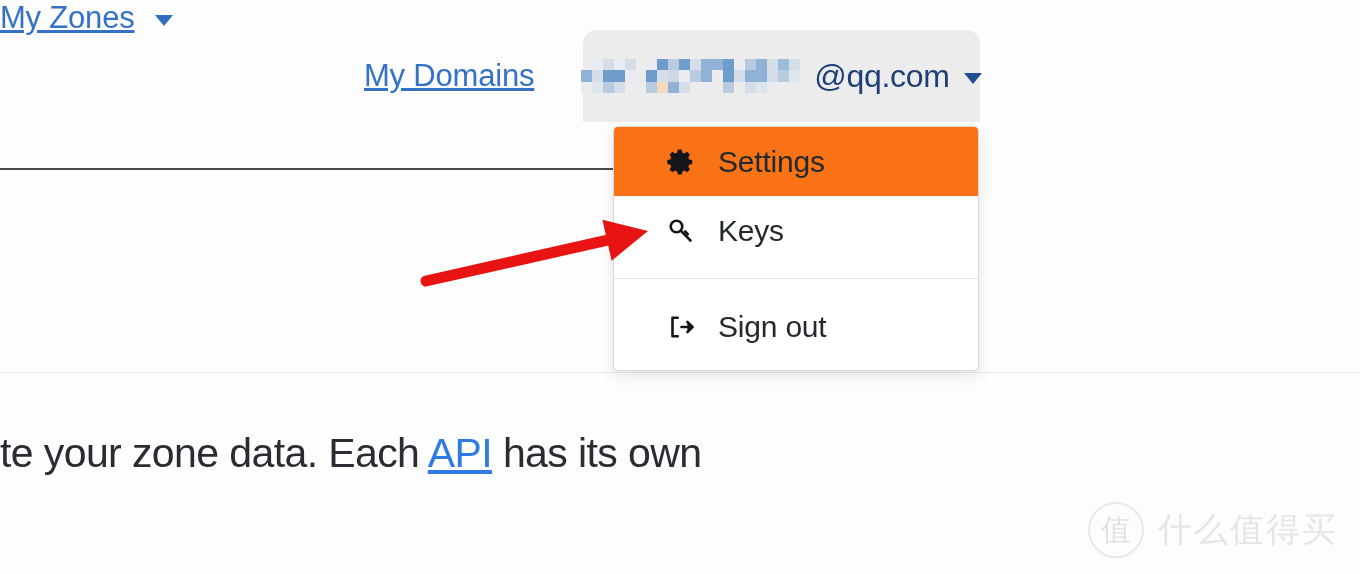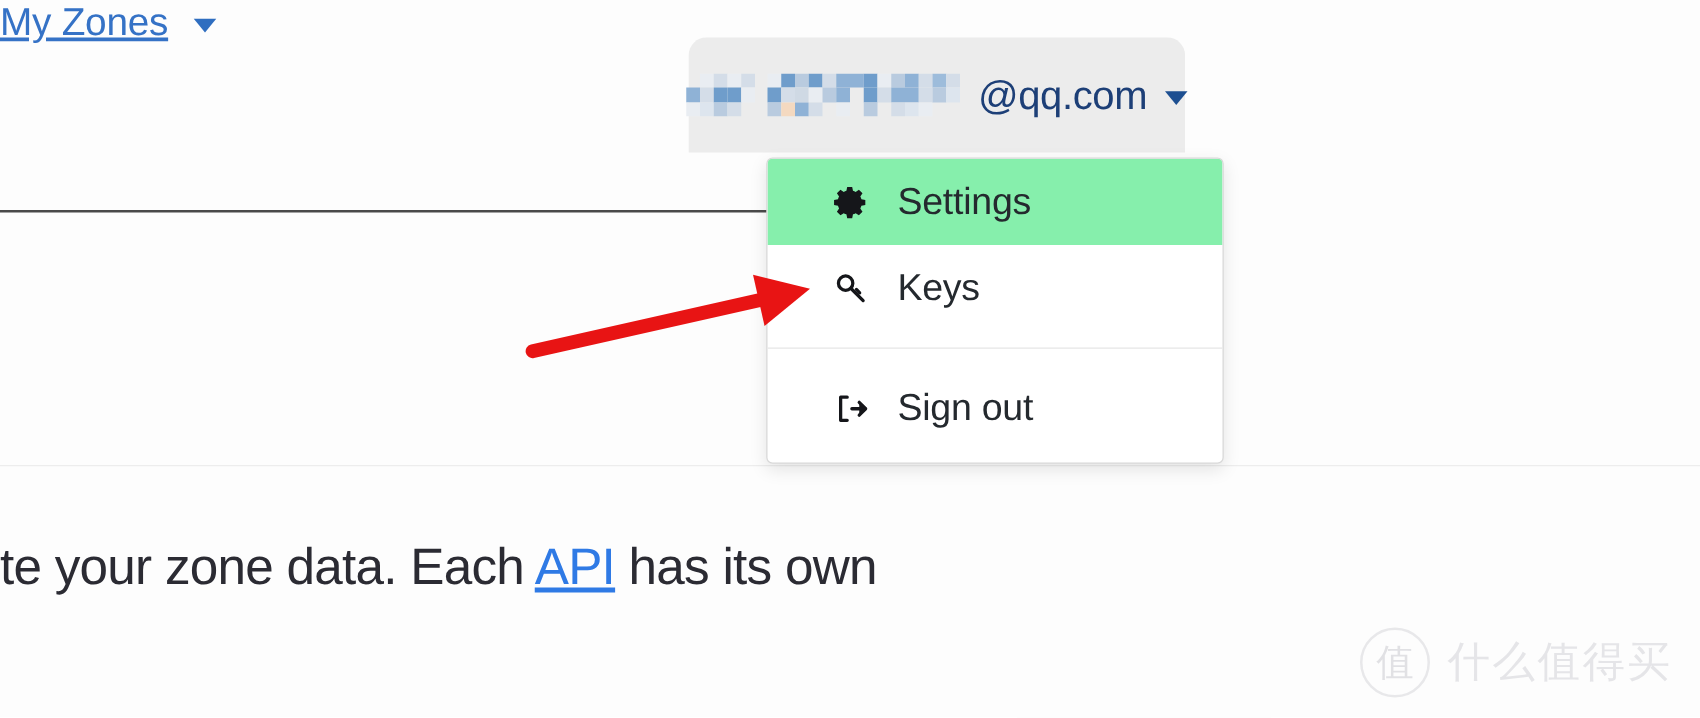--- a/index.html
+++ b/index.html
@@ -48,21 +48,21 @@
     border-top: 11px solid #2f6ec0;
     display: inline-block;
     position: relative;
     top: 2px;
   }
   .caret-dark { border-top-color: #1d4f91; }
 
   
   .account-pill {
     position: absolute;
-    left: 551px;
+    left: 583px;
     top: 30px;
     width: 397px;
     height: 92px;
     background: #ececec;
     border-radius: 14px 14px 0 0;
     display: flex;
     align-items: center;
     justify-content: center;
     box-sizing: border-box;
     padding-bottom: 0;
@@ -112,21 +112,21 @@
     display: flex;
     align-items: center;
     height: 69px;
     padding-left: 51px;
     box-sizing: border-box;
     gap: 21px;
     color: #24292e;
     font-size: 30px;
     letter-spacing: -0.2px;
   }
-  .menu-item.hovered { background: #86efac; }
+  .menu-item.hovered { background: #f97316; }
   .menu-icon {
     width: 32px;
     height: 32px;
     display: flex;
     align-items: center;
     justify-content: center;
     flex: 0 0 32px;
   }
   .menu-icon svg { display: block; }
   .menu-divider {
@@ -224,20 +224,23 @@
   <div class="rule-dark"></div>
   <div class="rule-light"></div>
 
   <div class="topbar">
 
     <a class="nav-link" href="#">
       <span>My Zones</span>
       <span class="caret"></span>
     </a>
 
+    <a class="nav-link nav-domains" href="#">
+      <span>My Domains</span>
+    </a>
 
     <div class="account-pill">
       <div class="account-inner">
         <span class="mosaic" id="mosaic">
             <span class="blk">
               <i style="background: rgba(255, 255, 255, 0);"></i>
               <i style="background: rgb(143, 178, 214);"></i>
               <i style="background: rgb(233, 237, 242);"></i>
             </span>
             <span class="blk">

